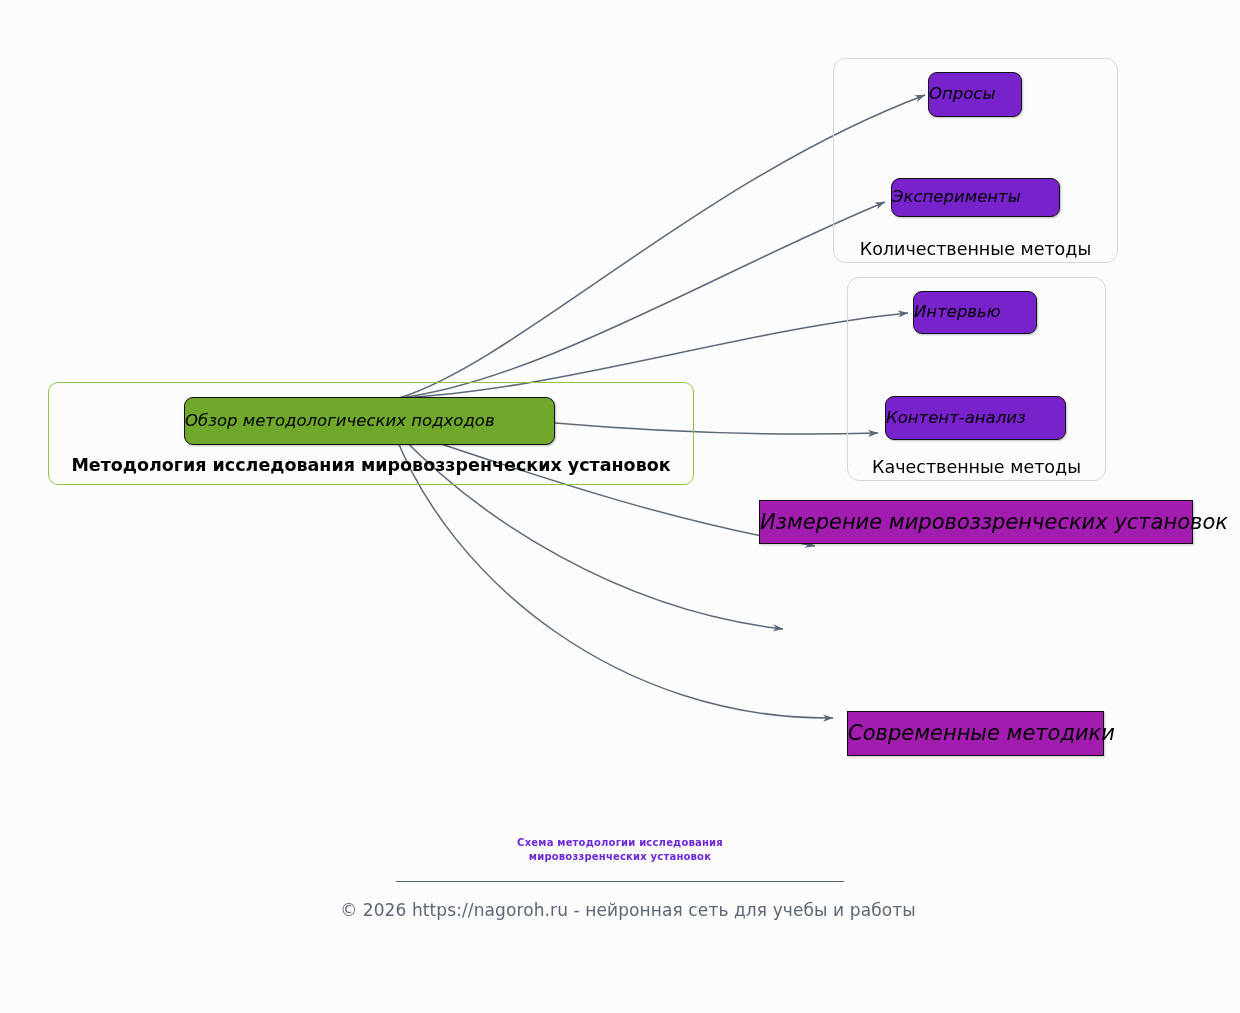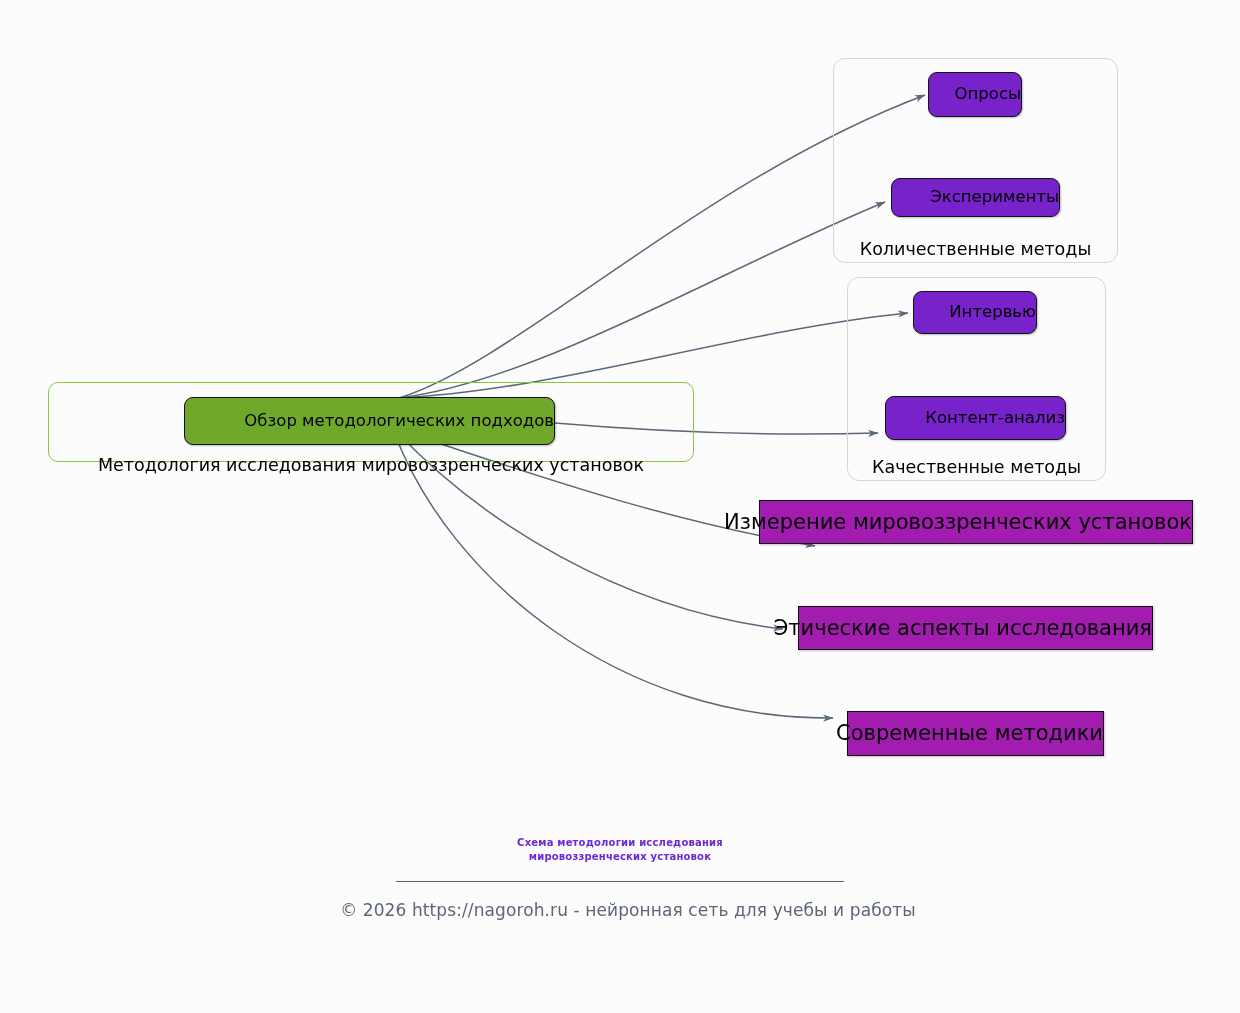--- a/index.html
+++ b/index.html
@@ -52,24 +52,25 @@
     color: #000;
     white-space: nowrap;
   }
 
   
   .node {
     position: absolute;
     box-sizing: border-box;
     display: flex;
     align-items: center;
-    justify-content: flex-end;
+    justify-content: flex-start;
     border-radius: 9px;
     white-space: nowrap;
     line-height: 1;
+    font-style: italic;
   }
   .node-green {
     background: #6fa82a;
     border: 1.6px solid #111111;
     color: #000000;
     font-size: 16.5px;
     box-shadow: 1px 1px 2px rgba(0,0,0,0.25);
   }
   .node-purple {
     background: #7822cc;
@@ -162,35 +163,32 @@
   </div>
 
   <div class="node node-purple" style="left:885px; top:396px; width:181px; height:44px;">
     <span>Контент-анализ</span>
   </div>
 
   <div class="node node-purple" style="left:913px; top:291px; width:124px; height:43px;">
     <span>Интервью</span>
   </div>
 
-  <div class="subgraph root-cluster" style="left:48px; top:382px; width:646px; height:80px;">
+  <div class="subgraph root-cluster" style="left:48px; top:382px; width:646px; height:103px;font-weight:bold;">
     <div class="subgraph-label" style="top:72px;">Методология исследования мировоззренческих установок</div>
   </div>
 
   <div class="node node-green" style="left:184px; top:397px; width:371px; height:48px;">
     <span>Обзор методологических подходов</span>
   </div>
 
   <div class="node node-plain" style="left:759px; top:500px; width:434px; height:44px;">
     <span>Измерение мировоззренческих установок</span>
   </div>
 
-  <div class="node node-plain" style="left:798px; top:606px; width:355px; height:44px;">
-    <span>Этические аспекты исследования</span>
-  </div>
 
   <div class="node node-plain" style="left:847px; top:711px; width:257px; height:45px;">
     <span>Современные методики</span>
   </div>
 
 </div>
 
 <div id="footer">
   <div id="footer-title">Схема методологии исследования
 мировоззренческих установок</div>

